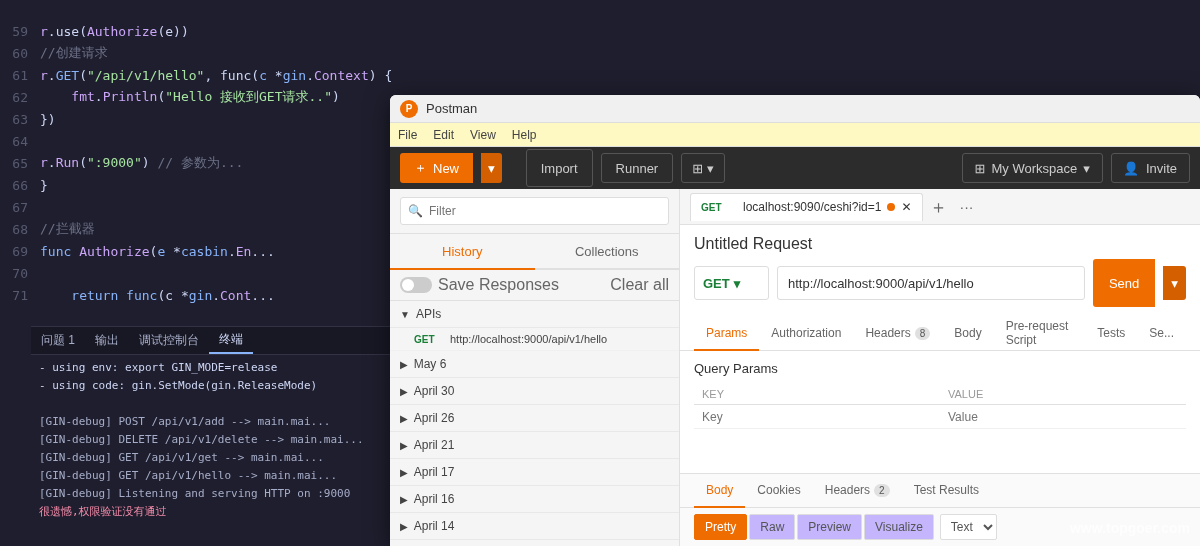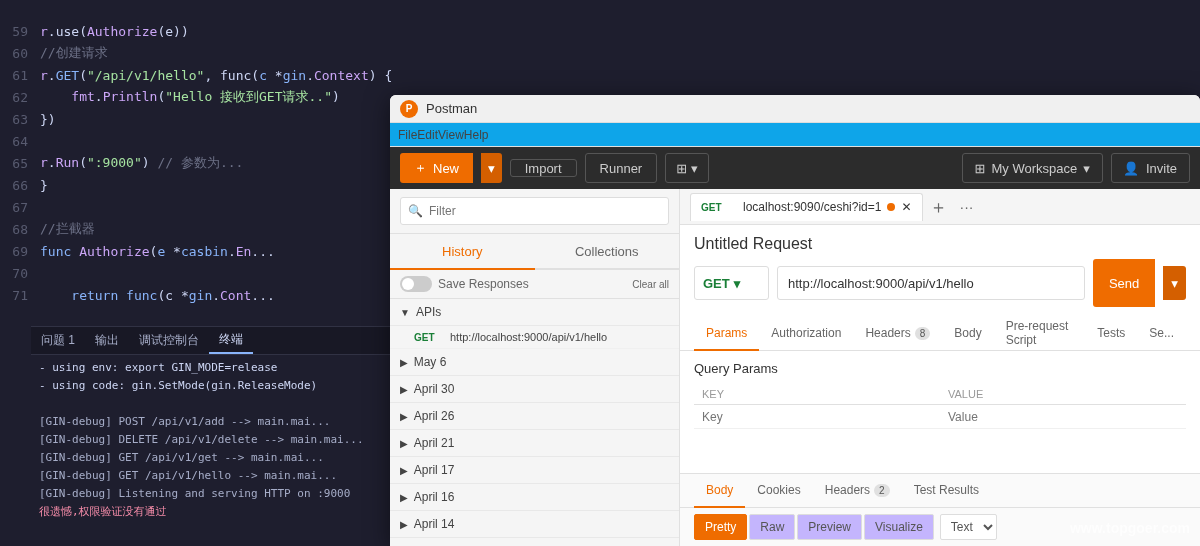--- a/index.html
+++ b/index.html
@@ -48,23 +48,23 @@
     }
     .pm-titlebar {
       height: 28px; background: #f0f0f0;
       display: flex; align-items: center;
       padding: 0 10px; border-bottom: 1px solid #ddd;
       font-size: 13px; color: #333; gap: 8px;
     }
     .pm-logo { width: 18px; height: 18px; border-radius: 50%; background: #ef6c00; display: flex; align-items: center; justify-content: center; }
     .pm-logo span { color: white; font-size: 10px; font-weight: bold; }
     .pm-menubar {
-      display: flex; background: #0ea5e9;
+      display: flex; background: #fef9c3;
       height: 24px; align-items: center;
-      padding: 0 8px; border-bottom: 1px solid #e0e0e0; 
+      padding: 0 8px; border-bottom: 1px solid #e0e0e0; gap: 16px;
       font-size: 12px; color: #444;
     }
     .pm-menu-item { cursor: pointer; }
 
     
     .pm-toolbar {
       height: 42px; background: #2c2c2c;
       display: flex; align-items: center;
       padding: 0 10px; gap: 8px;
     }
@@ -73,23 +73,23 @@
       border: none; border-radius: 3px 0 0 3px;
       padding: 0 14px; font-size: 13px; cursor: pointer;
       display: flex; align-items: center; gap: 6px;
     }
     .btn-new-arrow {
       height: 30px; background: #d45f00; color: white;
       border: none; border-radius: 0 3px 3px 0;
       padding: 0 7px; cursor: pointer;
     }
     .btn-import {
-      height: 18px; background: transparent; color: #ccc;
+      height: 38px; background: transparent; color: #ccc;
       border: 1px solid #555; border-radius: 3px;
-      padding: 0 14px; font-size: 13px; cursor: pointer;
+      padding: 0 14px; font-size: 13px; cursor: pointer; margin-left: 16px;
     }
     .btn-runner {
       height: 30px; background: transparent; color: #ccc;
       border: 1px solid #555; border-radius: 3px;
       padding: 0 14px; font-size: 13px; cursor: pointer;
     }
     .btn-icon {
       height: 30px; background: transparent; color: #ccc;
       border: 1px solid #555; border-radius: 3px;
       padding: 0 10px; font-size: 13px; cursor: pointer;
@@ -154,22 +154,22 @@
     }
     .toggle-wrap { display: flex; align-items: center; gap: 6px; }
     .toggle {
       width: 32px; height: 16px; background: #ccc; border-radius: 8px;
       position: relative; cursor: pointer;
     }
     .toggle-knob {
       width: 12px; height: 12px; background: white; border-radius: 50%;
       position: absolute; top: 2px; left: 2px;
     }
-    .save-responses-label { font-size: 12px; color: #666; }
-    .clear-all-btn { margin-left: auto; font-size: 10px; color: #666; cursor: pointer; background: none; border: none; }
+    .save-responses-label { font-size: 16px; color: #666; }
+    .clear-all-btn { margin-left: auto; font-size: 16px; color: #666; cursor: pointer; background: none; border: none; }
 
     .pm-history-list { overflow-y: auto; flex: 1; }
     .history-group { }
     .history-group-header {
       display: flex; align-items: center; padding: 6px 10px;
       font-size: 12px; color: #444; cursor: pointer;
       border-bottom: 1px solid #e8e8e8;
     }
     .history-group-header .arrow { margin-right: 6px; font-size: 10px; }
     .history-item {

